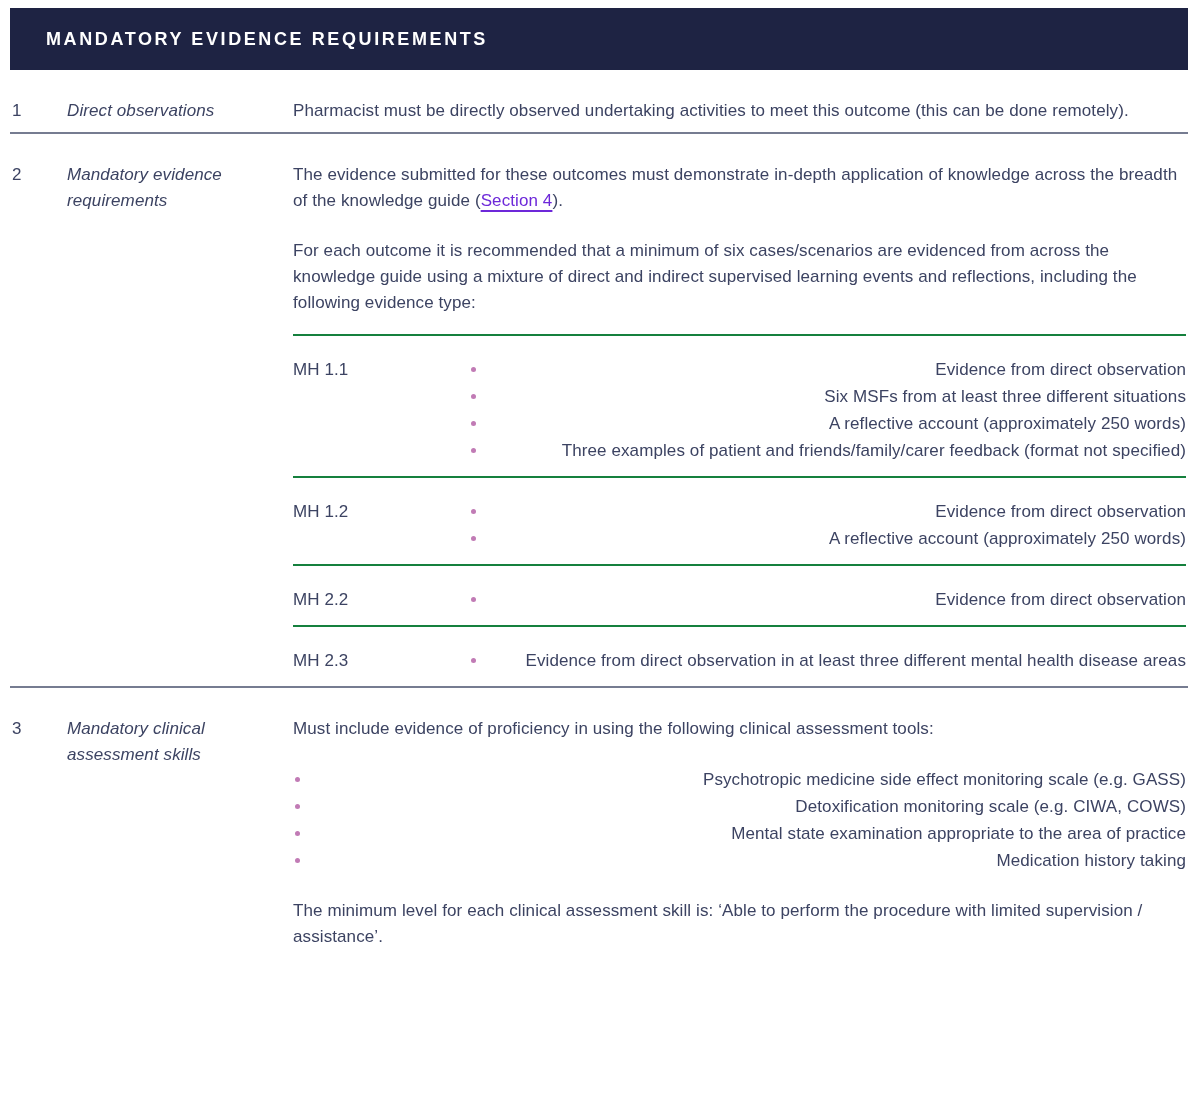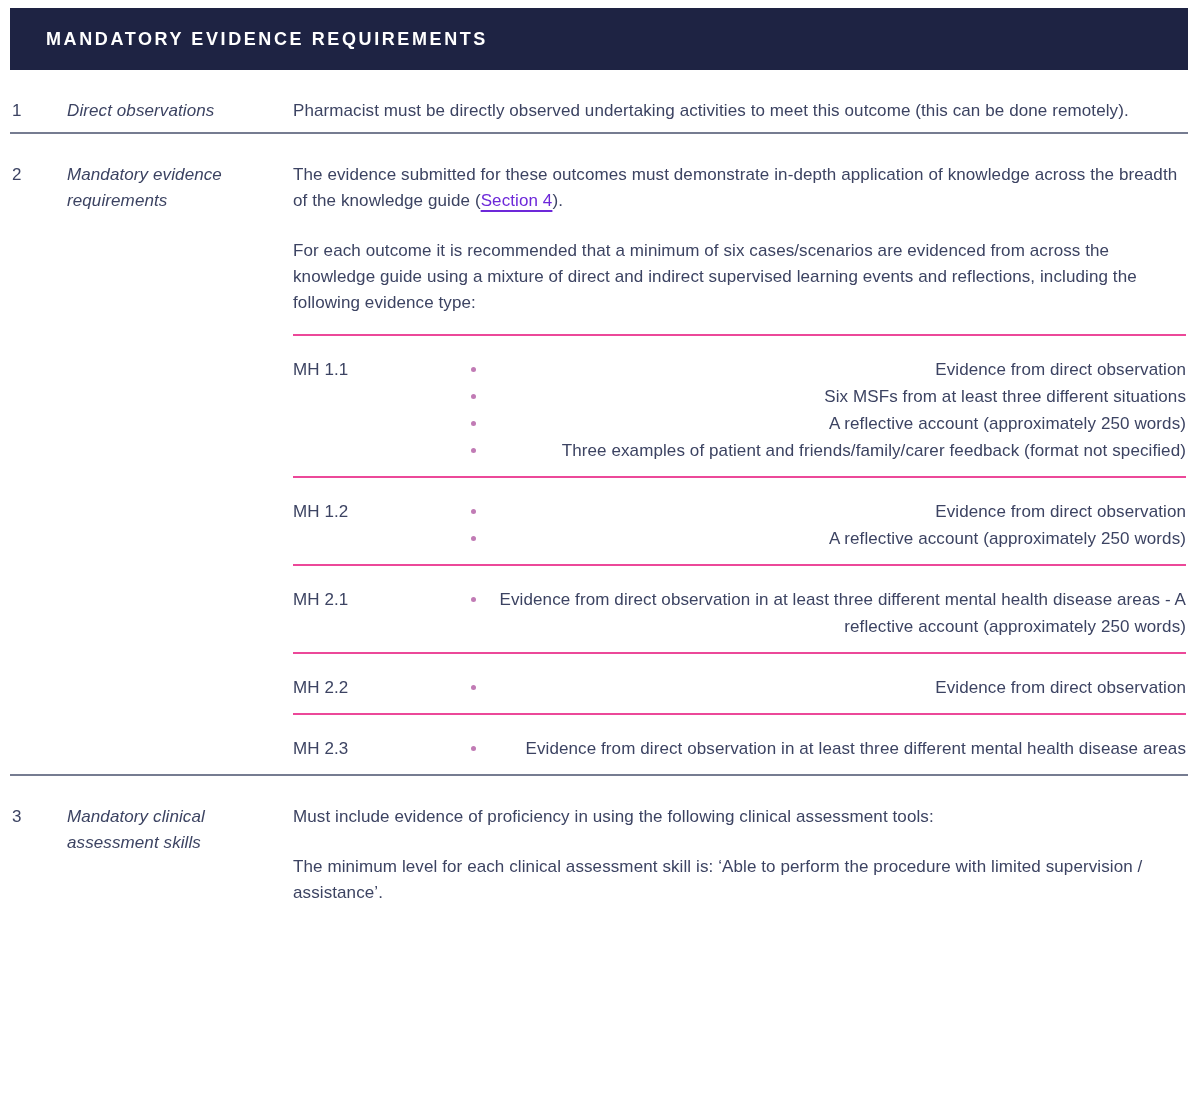--- a/index.html
+++ b/index.html
@@ -52,21 +52,21 @@
     text-underline-offset: 4px;
     text-decoration-thickness: 1.5px;
     cursor: pointer;
   }
 
   
   .subtable { margin-top: -6px; }
   .subrow {
     display: grid;
     grid-template-columns: 175px 1fr;
-    border-top: 2px solid #ec4899;
+    border-top: 2px solid #15803d;
     padding: 20px 0 12px 0;
     line-height: 27px;
   }
 
   ul.bullets { list-style: none; text-align: right; }
   ul.bullets li {
     position: relative;
     padding-left: 22px;
   }
   ul.bullets li::before {
@@ -121,26 +121,20 @@
         </div>
 
         <div class="subrow">
           <div class="subcode">MH 1.2</div>
           <ul class="bullets">
             <li>Evidence from direct observation</li>
             <li>A reflective account (approximately 250 words)</li>
           </ul>
         </div>
 
-        <div class="subrow">
-          <div class="subcode">MH 2.1</div>
-          <ul class="bullets">
-            <li>Evidence from direct observation in at least three different mental health disease areas - A reflective account (approximately 250 words)</li>
-          </ul>
-        </div>
 
         <div class="subrow">
           <div class="subcode">MH 2.2</div>
           <ul class="bullets">
             <li>Evidence from direct observation</li>
           </ul>
         </div>
 
         <div class="subrow">
           <div class="subcode">MH 2.3</div>
@@ -151,17 +145,23 @@
 
       </div>
     </div>
   </section>
 
   <section class="row row-3">
     <div class="col-num">3</div>
     <div class="col-label">Mandatory clinical assessment skills</div>
     <div class="col-content">
       <p>Must include evidence of proficiency in using the following clinical assessment tools:</p>
+      <ul class="bullets tools">
+        <li>Psychotropic medicine side effect monitoring scale (e.g. GASS)</li>
+        <li>Detoxification monitoring scale (e.g. CIWA, COWS)</li>
+        <li>Mental state examination appropriate to the area of practice</li>
+        <li>Medication history taking</li>
+      </ul>
       <p>The minimum level for each clinical assessment skill is: ‘Able to perform the procedure with limited supervision / assistance’.</p>
     </div>
   </section>
 
 </div>
 
 </body></html>

